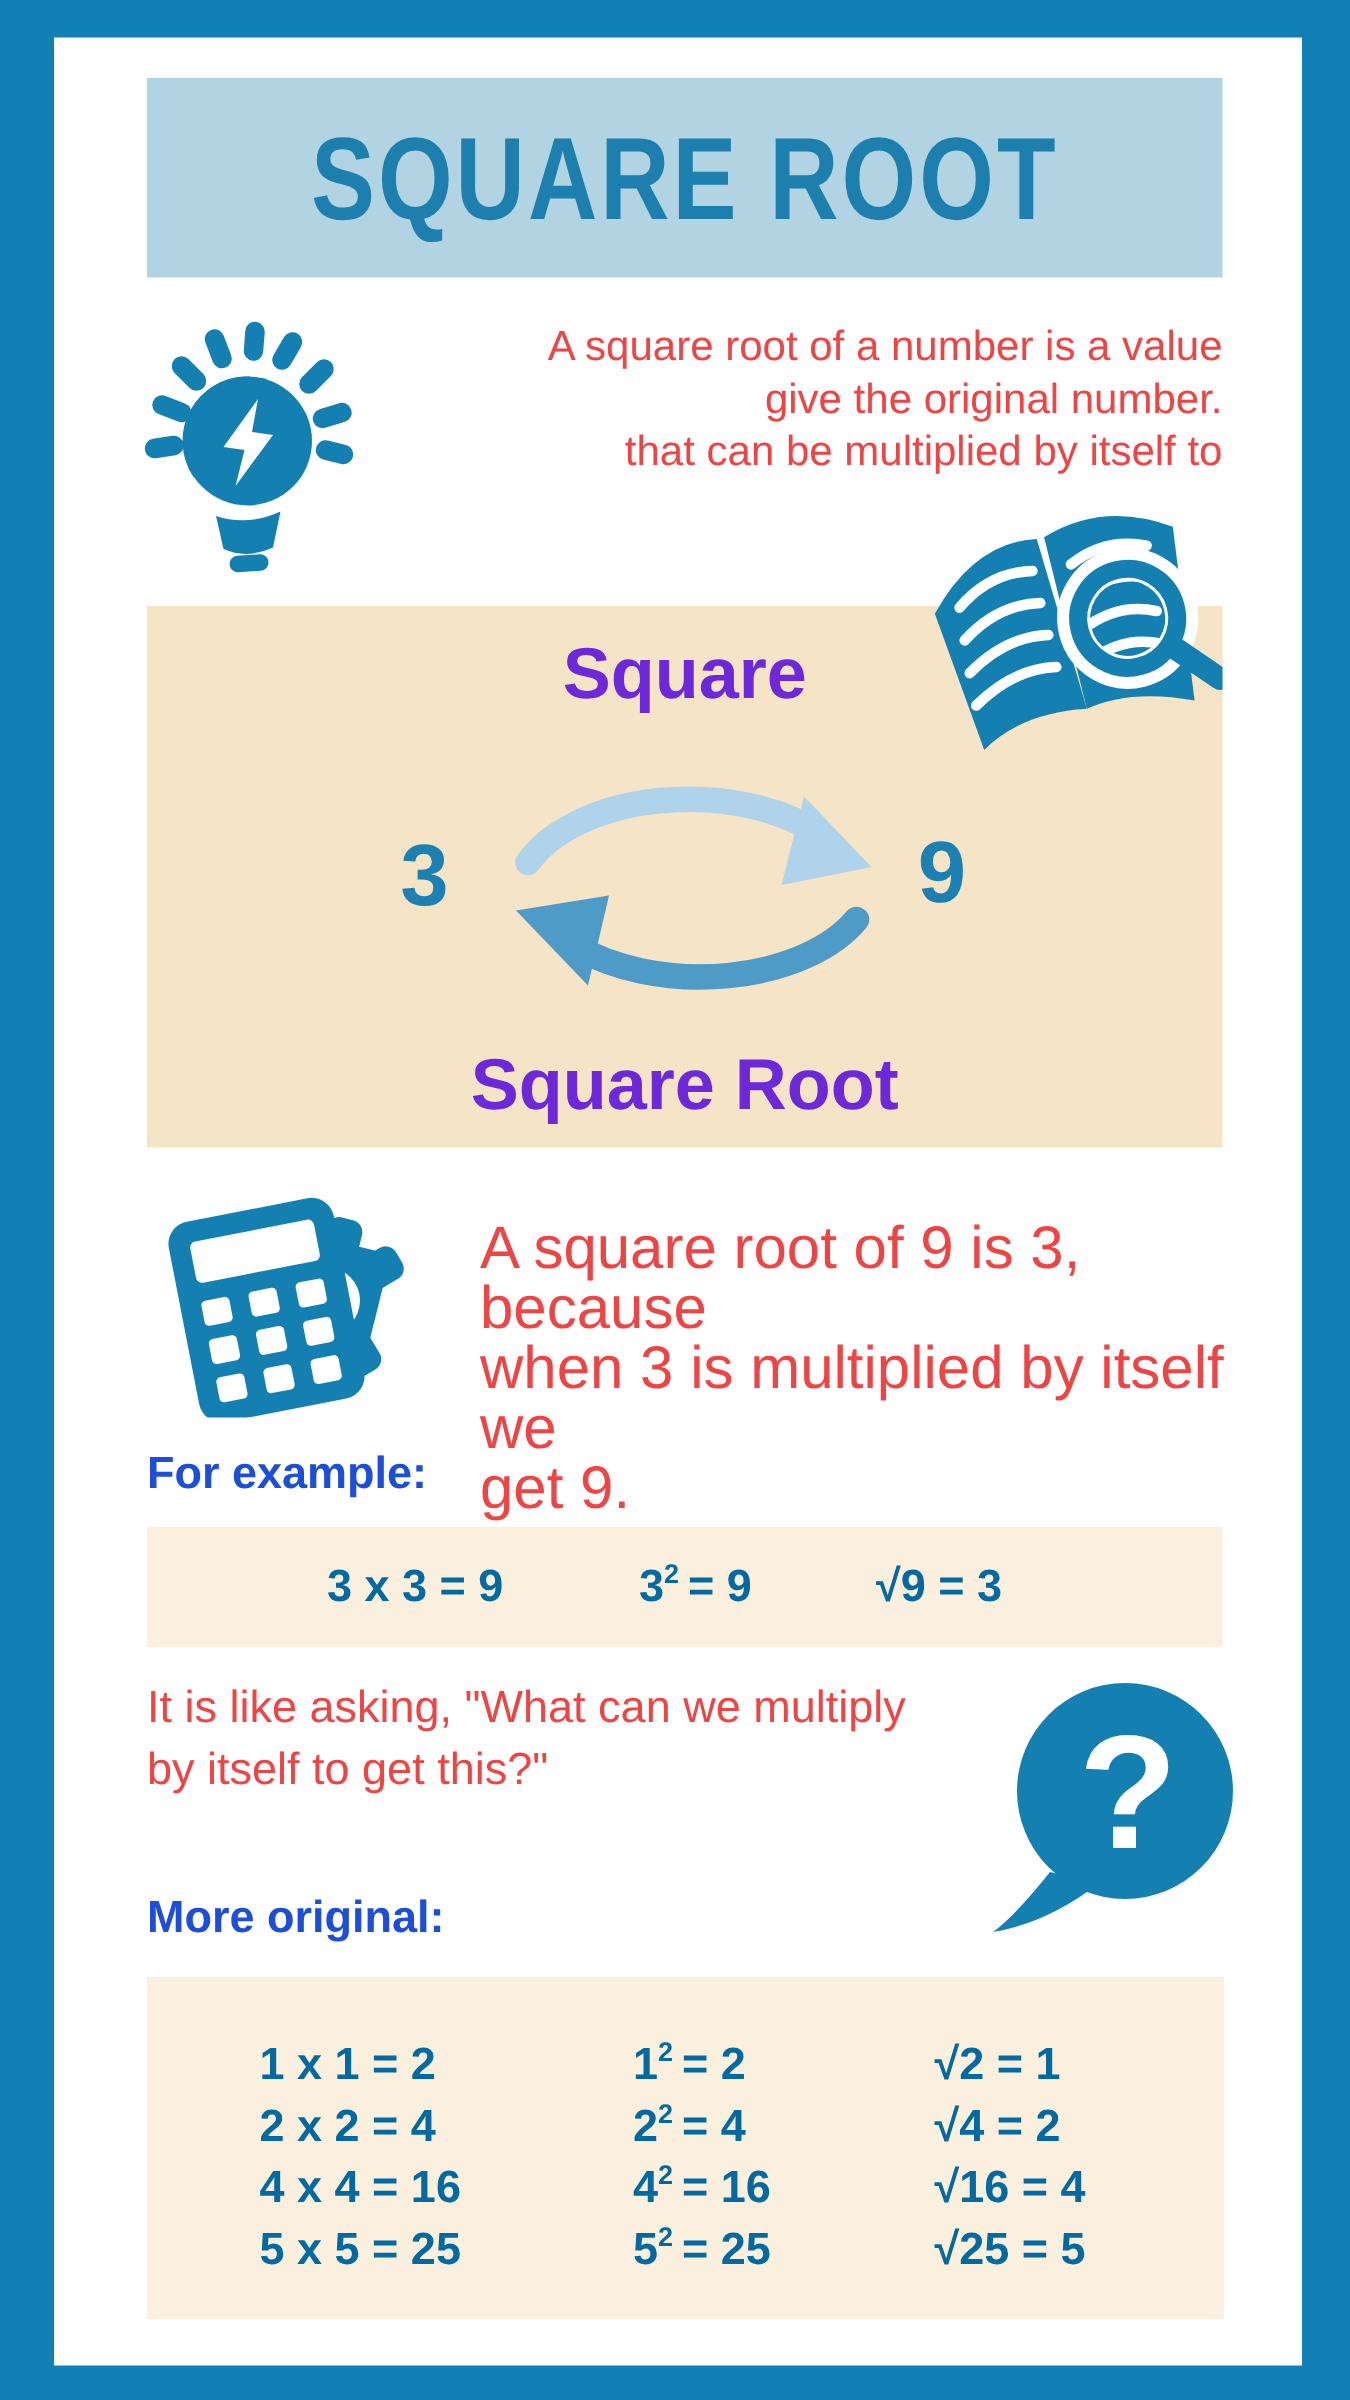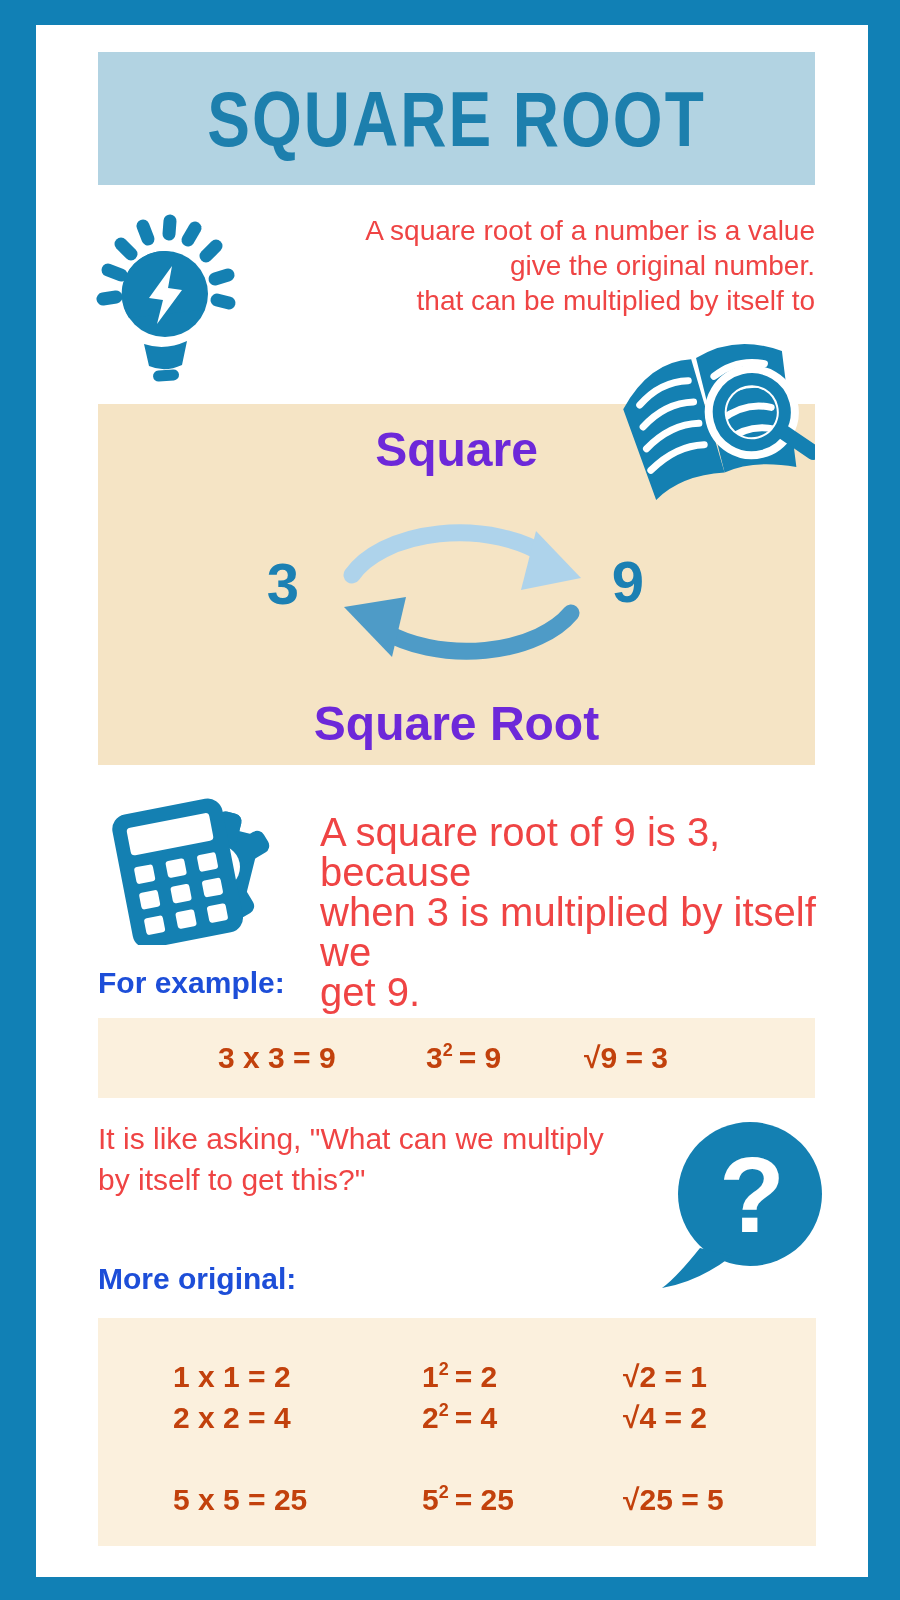--- a/index.html
+++ b/index.html
@@ -27,21 +27,21 @@
   .dl-top{top:18px;}
   .dl-bottom{top:292px;}
   .diagram-value{width:70px;text-align:center;color:#1c80b3;font-weight:bold;font-size:58px;}
   .dv-left{left:150px;top:146px;}
   .dv-right{left:495px;top:144px;}
   .arrows{left:242px;top:91px;}
 
   .cream-band{background:#fbf0dd;}
   .band-ex{left:62px;top:993px;width:717px;height:80px;}
   .band-more{left:62px;top:1293px;width:718px;height:228px;}
-  .eq{color:#c2410c;font-weight:bold;font-size:30px;white-space:nowrap;}
+  .eq{color:#0369a1;font-weight:bold;font-size:30px;white-space:nowrap;}
   .band-ex .eq{top:0;line-height:80px;}
   .eq-1{left:120px;} .eq-2{left:328px;} .eq-3{left:486px;}
   .pw-exp{font-size:0.6em;position:relative;top:-0.65em;}
   .pw-rest{margin-left:6px;}
   .mrow{left:0;width:100%;height:41px;}
   .mrow .eq{line-height:41px;top:0;}
   .r0{top:38px;} .r1{top:79px;} .r2{top:120px;} .r3{top:161px;}
   .c-mult{left:75px;} .c-pow{left:324px;} .c-root{left:525px;text-align:center;}
 
   .icon{pointer-events:none;}
@@ -183,20 +183,25 @@
         <span class="abs eq c-pow"><span>1</span><span class="pw-exp">2</span><span class="pw-rest">= 2</span></span>
         <span class="abs eq c-root">√2 = 1</span>
       </div>
 
       <div class="abs mrow r1">
         <span class="abs eq c-mult">2 x 2 = 4</span>
         <span class="abs eq c-pow"><span>2</span><span class="pw-exp">2</span><span class="pw-rest">= 4</span></span>
         <span class="abs eq c-root">√4 = 2</span>
       </div>
 
+      <div class="abs mrow r2">
+        <span class="abs eq c-mult">4 x 4 = 16</span>
+        <span class="abs eq c-pow"><span>4</span><span class="pw-exp">2</span><span class="pw-rest">= 16</span></span>
+        <span class="abs eq c-root">√16 = 4</span>
+      </div>
 
       <div class="abs mrow r3">
         <span class="abs eq c-mult">5 x 5 = 25</span>
         <span class="abs eq c-pow"><span>5</span><span class="pw-exp">2</span><span class="pw-rest">= 25</span></span>
         <span class="abs eq c-root">√25 = 5</span>
       </div>
 
     </div>
   </div>
 </div>

